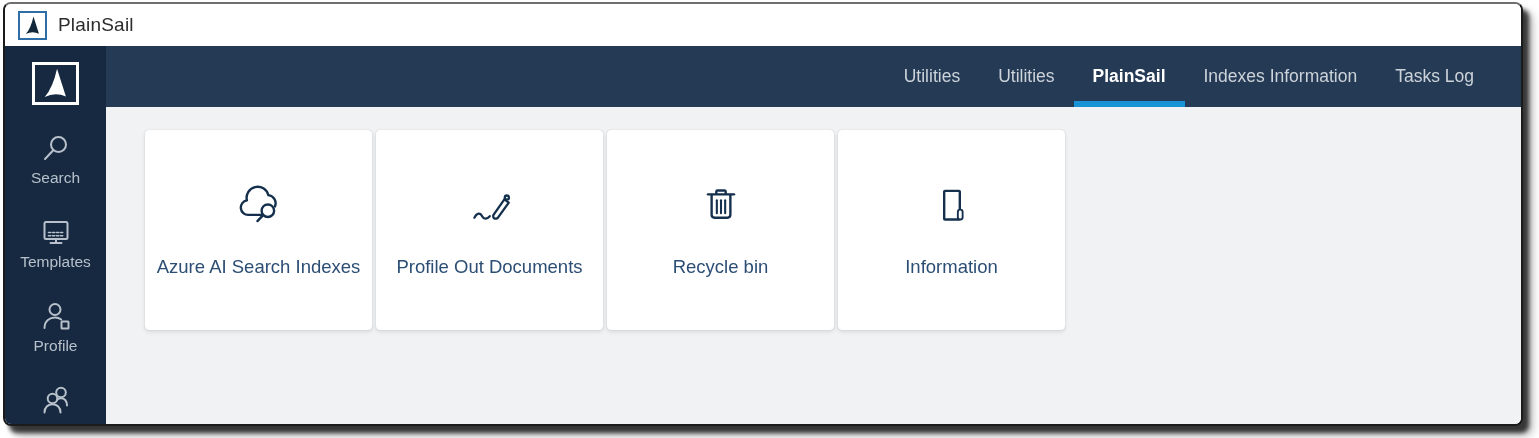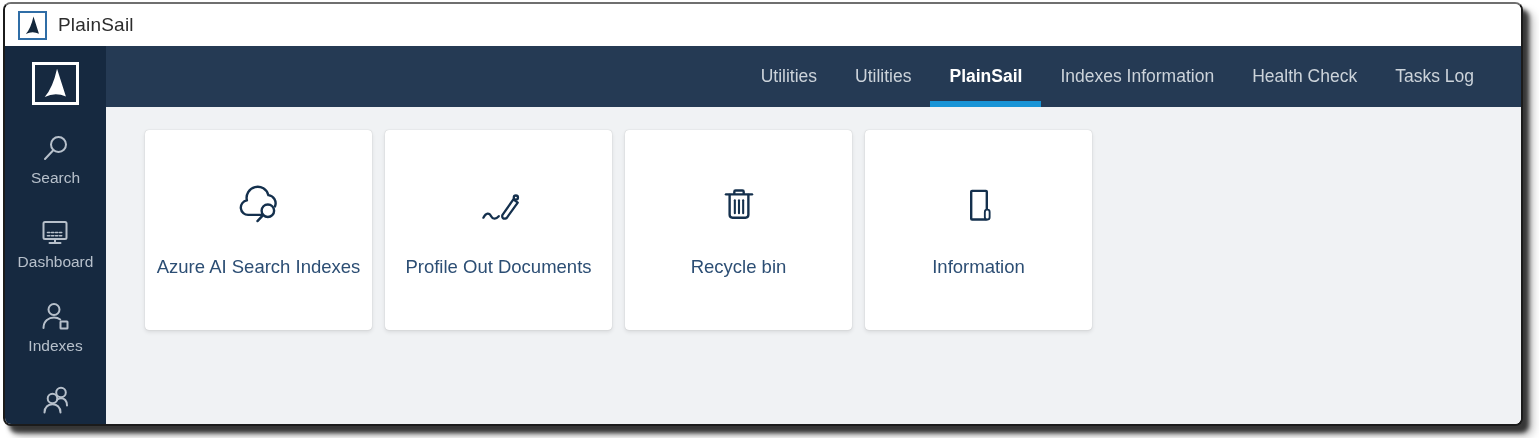--- a/index.html
+++ b/index.html
@@ -72,21 +72,21 @@
     cursor: pointer; white-space: nowrap;
   }
   .tab.active {
     color: #ffffff; font-weight: 700;
     border-bottom-color: #1894d6;
   }
 
   .content {
     flex: 1; background: #f0f2f4;
     padding: 23px 20px 0 39px;
-    display: flex; gap: 13px; align-items: flex-start;
+    display: flex; gap: 4px; align-items: flex-start;
   }
   .card {
     width: 227px; height: 200px;
     background: #ffffff; border-radius: 4px;
     box-shadow: 0 0 1px rgba(0,0,0,0.25), 0 2px 4px rgba(0,0,0,0.10);
     display: flex; flex-direction: column; align-items: center;
     padding-top: 50px; cursor: pointer;
   }
   .card-icon { height: 52px; display: flex; align-items: center; justify-content: center; }
   .card-icon svg { width: 50px; height: 50px; }
@@ -128,51 +128,50 @@
       </div>
 
       <div class="side-item">
         <svg class="sicon" viewBox="0 0 32 32" fill="none" stroke="#b7c0cb" stroke-width="2" stroke-linecap="round">
           <rect x="4.5" y="6" width="23" height="17" rx="1.5"></rect>
           <line x1="8.5" y1="16.5" x2="23.5" y2="16.5" stroke-width="1.6" stroke-dasharray="2.2 1.8"></line>
           <line x1="8.5" y1="19.7" x2="23.5" y2="19.7" stroke-width="1.6" stroke-dasharray="2.2 1.8"></line>
           <line x1="16" y1="23" x2="16" y2="26.5"></line>
           <line x1="10.5" y1="27" x2="21.5" y2="27"></line>
         </svg>
-        <span>Dashboard</span>
+        <span>Templates</span>
       </div>
 
       <div class="side-item">
         <svg class="sicon" viewBox="0 0 32 32" fill="none" stroke="#b7c0cb" stroke-width="2" stroke-linecap="round">
           <circle cx="15" cy="9.5" r="5.5"></circle>
           <path d="M4.5 28 C4.5 20.5 10 17.5 15 17.5 C17.5 17.5 19.5 18.2 21.2 19.6"></path>
           <rect x="21.5" y="21.5" width="7" height="7" rx="0.5"></rect>
         </svg>
-        <span>Indexes</span>
+        <span>Profile</span>
       </div>
 
       <div class="side-item">
         <svg class="sicon" viewBox="0 0 32 32" fill="none" stroke="#b7c0cb" stroke-width="2" stroke-linecap="round">
           <circle cx="21" cy="8.5" r="4.8"></circle>
           <path d="M27 21.5 C27 16.5 24.3 14.2 21 14.2 C19.6 14.2 18.3 14.7 17.3 15.5"></path>
           <circle cx="12.5" cy="14.5" r="4.8"></circle>
           <path d="M4.5 28.5 C4.5 23 8.5 20.3 12.5 20.3 C16.5 20.3 20.5 23 20.5 28.5"></path>
         </svg>
         <span></span>
       </div>
     </div>
 
     <div class="main">
 
       <div class="navbar">
         <div class="tab">Utilities</div>
         <div class="tab">Utilities</div>
         <div class="tab active">PlainSail</div>
         <div class="tab">Indexes Information</div>
-        <div class="tab">Health Check</div>
         <div class="tab">Tasks Log</div>
       </div>
 
       <div class="content">
 
         <div class="card">
           <div class="card-icon">
             <svg viewBox="0 0 48 48" fill="none" stroke="#14304d" stroke-width="2.3" stroke-linecap="round" stroke-linejoin="round">
               <path d="M27.5 32.5 H13.8 a7 7 0 0 1 -1.4 -13.9 A10.5 10.5 0 0 1 33 13.6 a7.8 7.8 0 0 1 6.3 10.8"></path>
               <circle cx="32.5" cy="28.5" r="6" fill="#ffffff"></circle>

